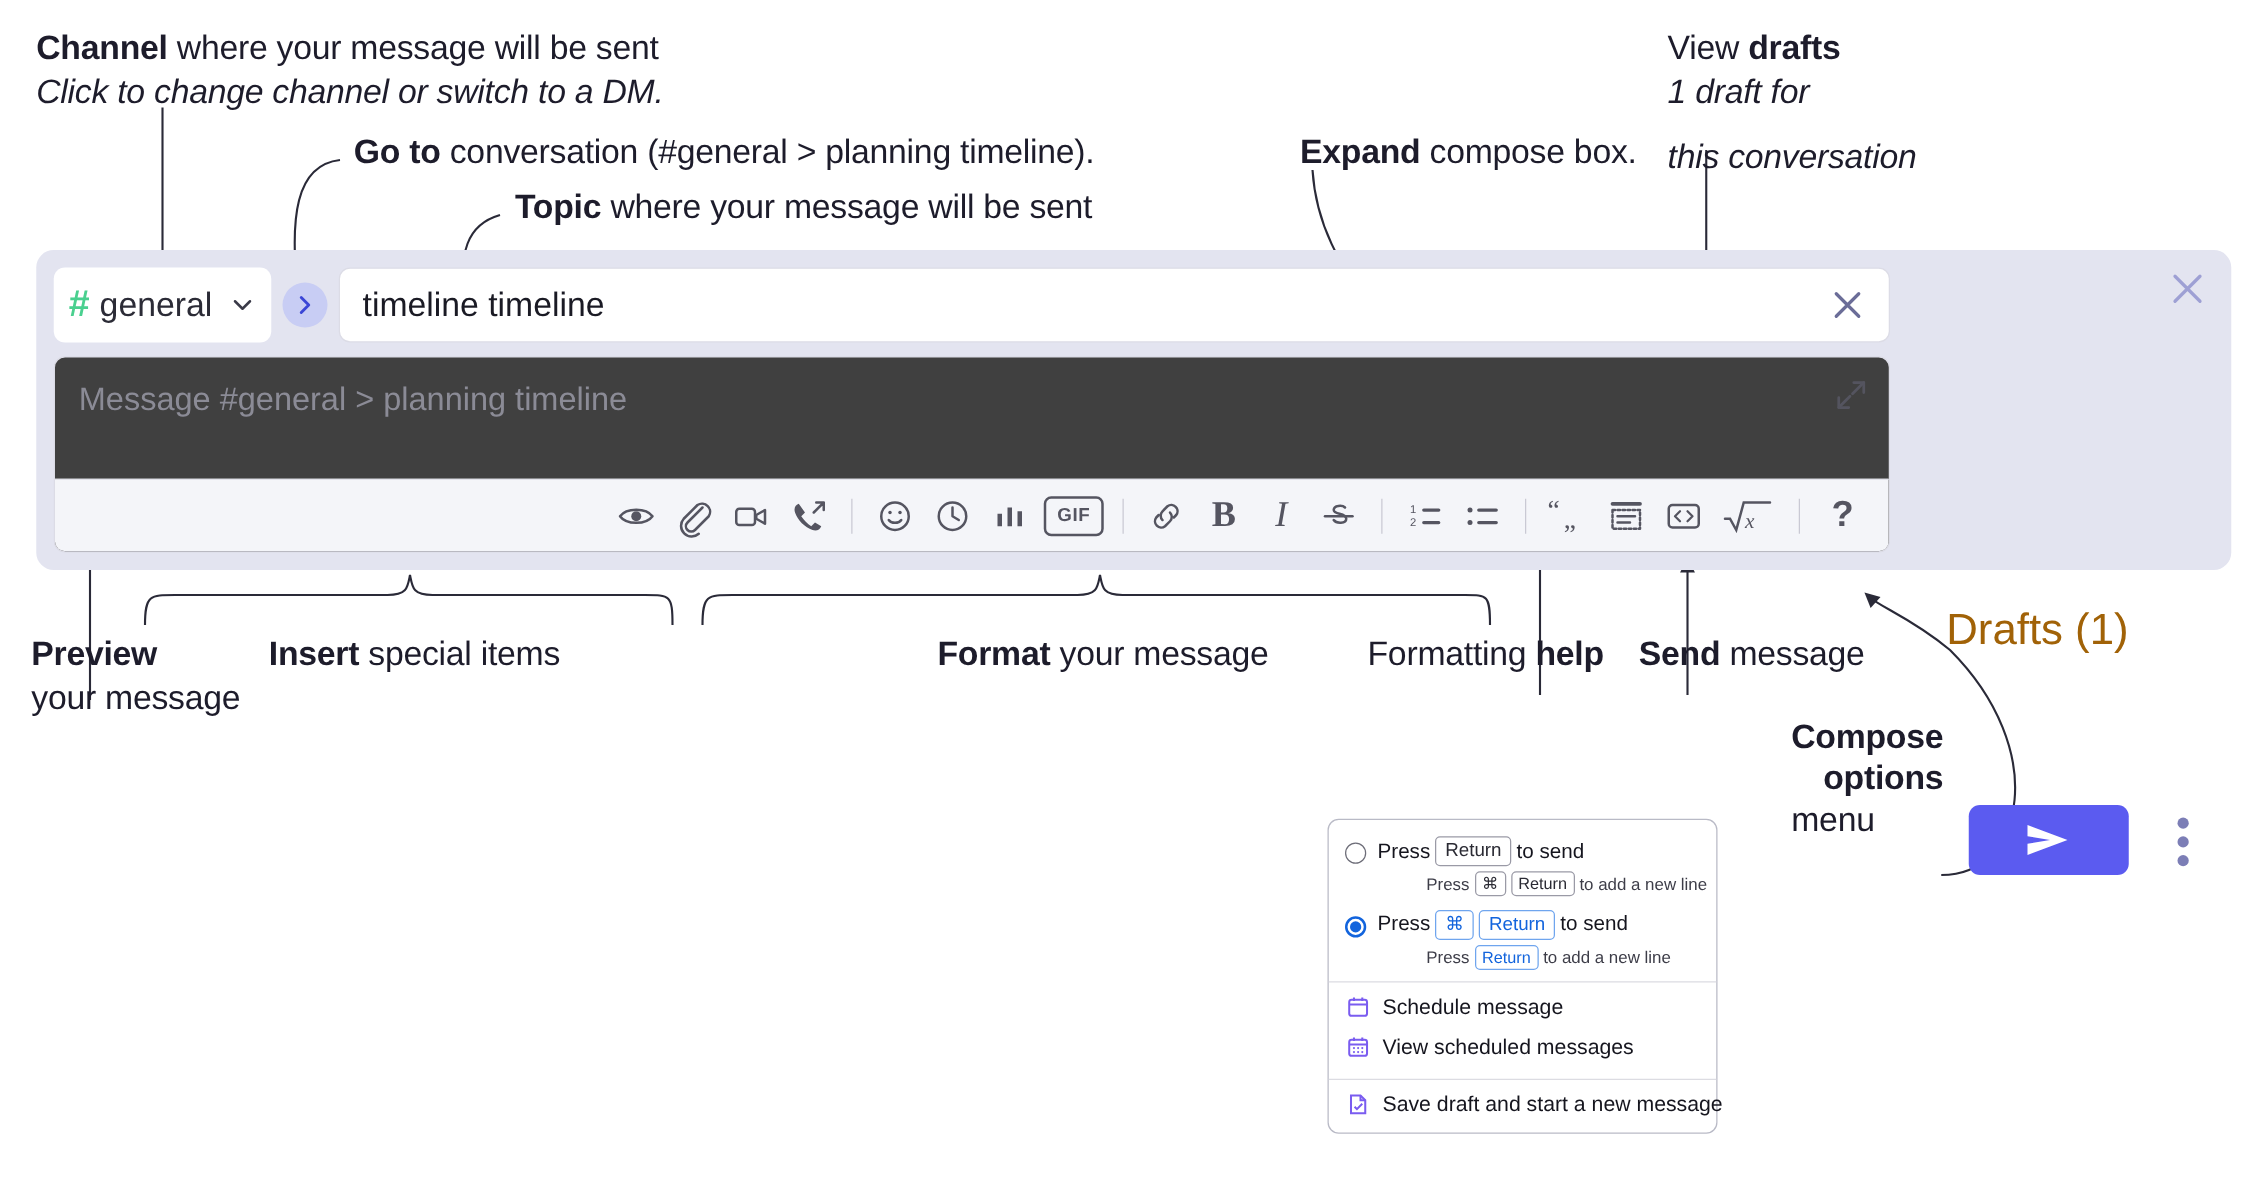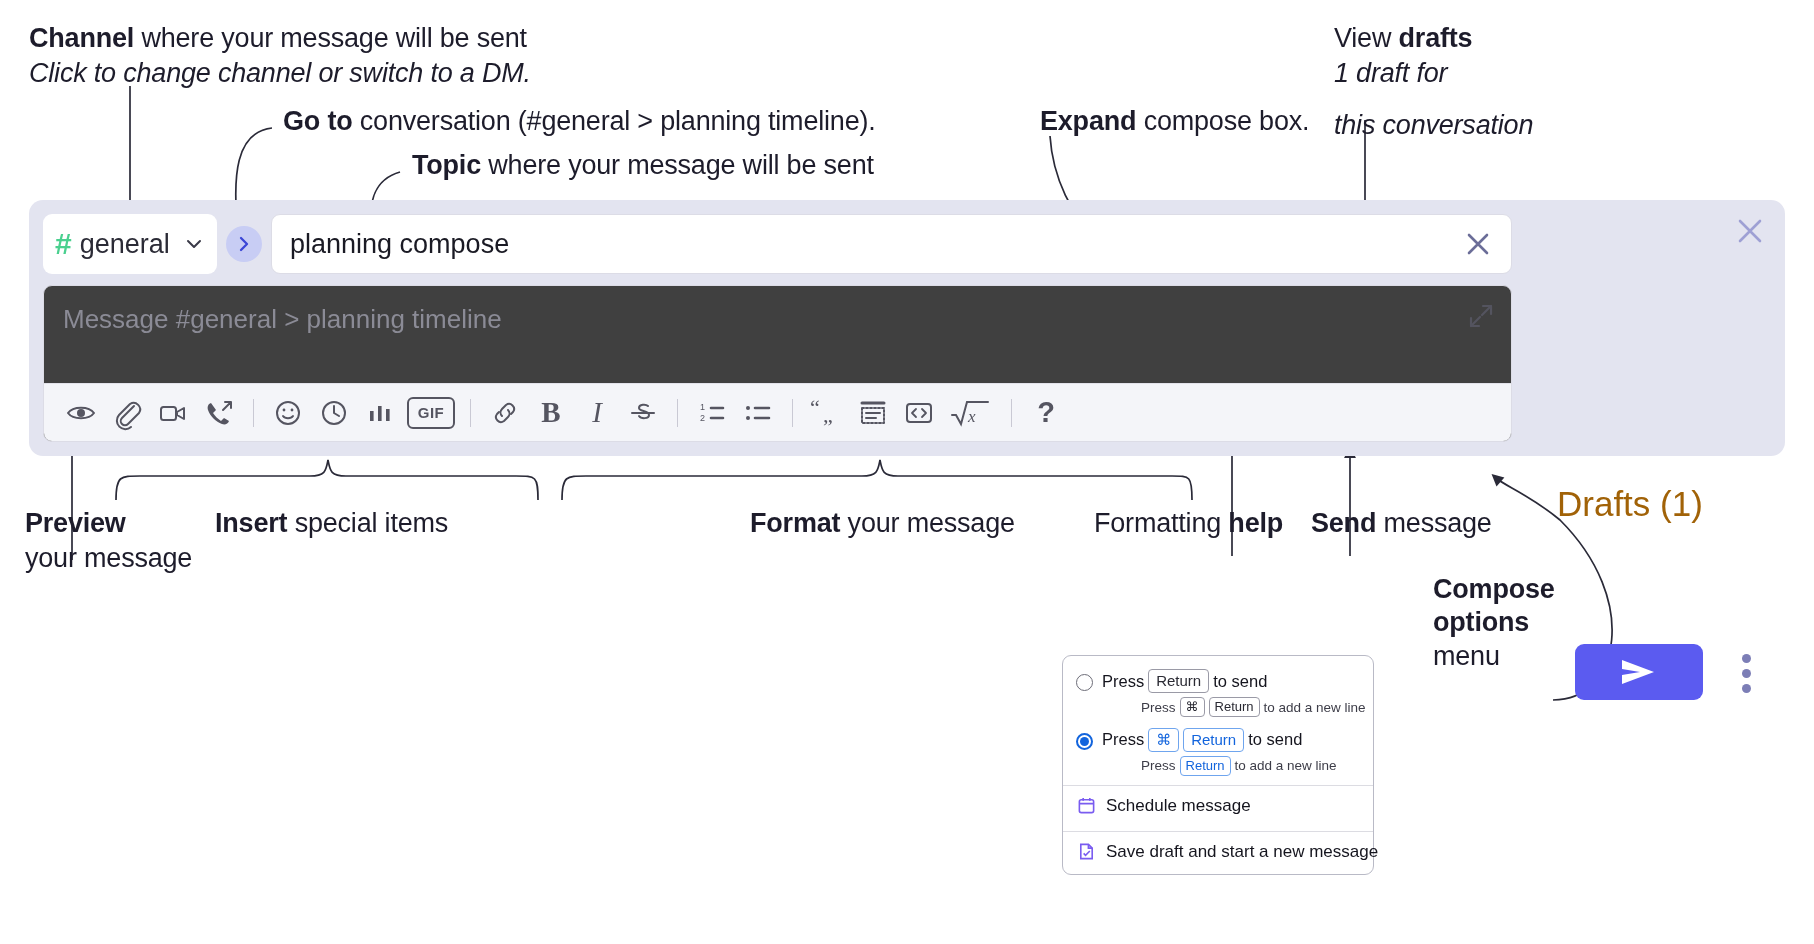--- a/index.html
+++ b/index.html
@@ -50,21 +50,21 @@
   }
   #message-placeholder{
     position:absolute;left:19px;top:18px;font-size:26px;color:#8b8b96;
   }
   #expand-btn{position:absolute;right:16px;top:16px;cursor:pointer;color:#54545f;}
 
   
   #toolbar{
     position:absolute;left:0;right:0;bottom:0;height:58px;
     background:#f4f5f9;border-top:1px solid #e2e2ea;
-    display:flex;align-items:center;padding:0 14px;box-sizing:border-box;gap:0;
+    display:flex;align-items:center;padding:0 14px;box-sizing:border-box;gap:0;justify-content:flex-end;
   }
   .tb{
     width:46px;height:46px;display:flex;align-items:center;justify-content:center;
     color:#555561;cursor:pointer;flex:none;
   }
   .tb-sep{width:1px;height:28px;background:#c9c9d4;margin:0 11px;flex:none;}
   .gif-box{
     border:2.5px solid #555561;border-radius:6px;width:44px;height:28px;
     display:flex;align-items:center;justify-content:center;
     font-size:15px;font-weight:700;letter-spacing:0.5px;color:#555561;
@@ -199,21 +199,21 @@
         </span>
       </div>
 
       <div id="goto-btn">
         <svg width="20" height="20" viewBox="0 0 20 20">
             <path d="M7,4 L13,10 L7,16" stroke="#3b46d6" stroke-width="2.3" fill="none" stroke-linecap="round" stroke-linejoin="round"></path>
           </svg>
       </div>
 
       <div id="topic-field">
-        <span id="topic-value">planning compose</span>
+        <span id="topic-value">timeline timeline</span>
         <span id="topic-clear">
           <svg width="30" height="30" viewBox="0 0 30 30">
               <path d="M6,6 L24,24 M24,6 L6,24" stroke="currentColor" stroke-width="2.6" stroke-linecap="round" fill="none"></path>
             </svg>
         </span>
       </div>
     </div>
 
     <div id="message-area">
       <div id="message-placeholder">Message #general &gt; planning timeline</div>
@@ -376,21 +376,21 @@
 <div class="abs ann" style="left:1094px;top:508px;">
   <span>Formatting </span><b>help</b>
 </div>
 
 <div class="abs ann" style="left:1311px;top:508px;">
   <b>Send</b><span> message</span>
 </div>
 
 <div class="abs ann" style="left:1388px;top:574px;margin-left:45px;">
   <div><b>Compose</b></div>
-  <div style="margin-top:2px;"><b>options</b></div>
+  <div style="margin-top:2px;text-align:right;"><b>options</b></div>
   <div style="margin-top:2px;"><span>menu</span></div>
 </div>
 
 <div class="abs" id="options-menu">
     <div class="radio-row" style="margin-top: 0px;">
       <span class="radio"></span>
       <div>
         <div class="radio-main">
           <span>Press</span>
           <span class="key">Return</span>
@@ -423,20 +423,37 @@
     <div class="menu-div"></div>
     <div class="menu-item">
       <span class="mi-ico">
         <svg width="19" height="19" viewBox="0 0 20 20" fill="none" stroke="currentColor" stroke-width="1.7">
           <rect x="2.5" y="4" width="15" height="13.5" rx="2"></rect>
           <path d="M2.5,8 L17.5,8 M6.5,2 L6.5,5 M13.5,2 L13.5,5"></path>
         </svg>
       </span>
       <span>Schedule message</span>
     </div>
+    <div class="menu-item">
+      <span class="mi-ico">
+        <svg width="19" height="19" viewBox="0 0 20 20" fill="none" stroke="currentColor" stroke-width="1.7">
+          <rect x="2.5" y="4" width="15" height="13.5" rx="2"></rect>
+          <path d="M2.5,8 L17.5,8 M6.5,2 L6.5,5 M13.5,2 L13.5,5"></path>
+          <g fill="currentColor" stroke="none">
+            <circle cx="6.5" cy="11" r="0.9"></circle>
+            <circle cx="10" cy="11" r="0.9"></circle>
+            <circle cx="13.5" cy="11" r="0.9"></circle>
+            <circle cx="6.5" cy="14.4" r="0.9"></circle>
+            <circle cx="10" cy="14.4" r="0.9"></circle>
+            <circle cx="13.5" cy="14.4" r="0.9"></circle>
+          </g>
+        </svg>
+      </span>
+      <span>View scheduled messages</span>
+    </div>
     <div class="menu-div"></div>
     <div class="menu-item">
       <span class="mi-ico">
         <svg width="19" height="19" viewBox="0 0 20 20" fill="none" stroke="currentColor" stroke-width="1.7">
           <path d="M4,2.5 L12,2.5 L16,6.5 L16,17.5 L4,17.5 Z"></path>
           <path d="M12,2.5 L12,6.5 L16,6.5"></path>
           <path d="M7,12 L9,14 L13.5,9.5"></path>
         </svg>
       </span>
       <span>Save draft and start a new message</span>

